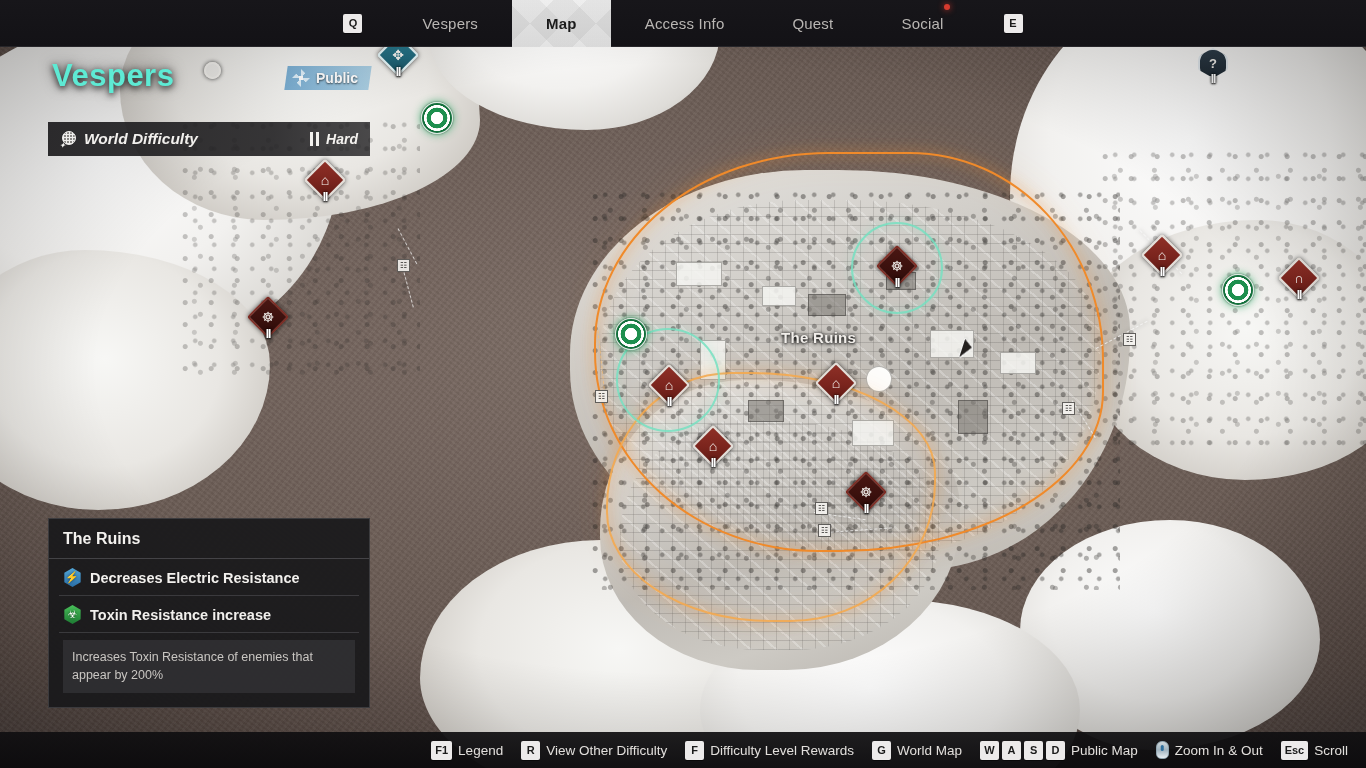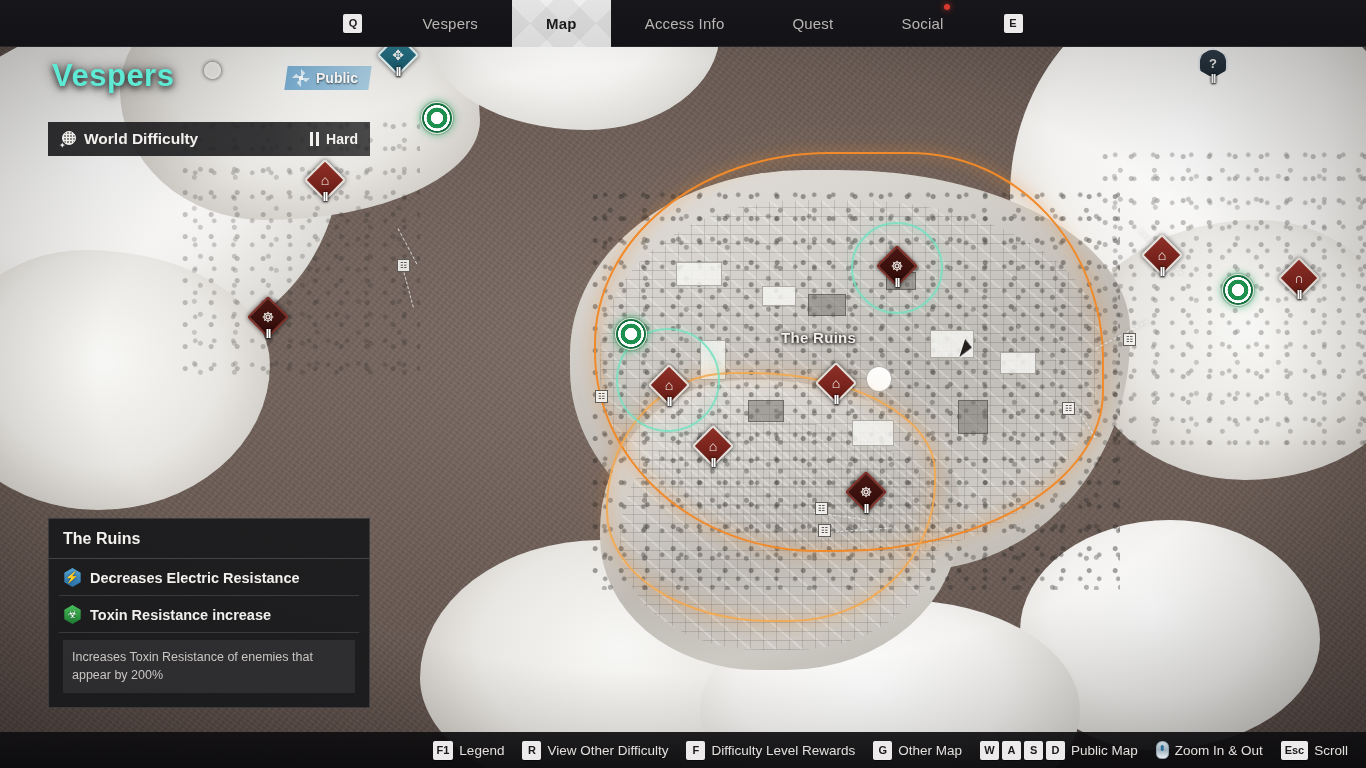--- a/index.html
+++ b/index.html
@@ -241,20 +241,21 @@
     text-shadow: 0 2px 6px rgba(0,0,0,.85), 0 0 14px rgba(0,0,0,.6);
     z-index: 20;
   }
   .difficulty-bar {
     position: absolute; left: 48px; top: 122px;
     width: 322px; height: 34px;
     background: linear-gradient(90deg, rgba(30,29,31,.93) 0%, rgba(34,33,35,.9) 70%, rgba(38,37,39,.82) 100%);
     display: flex; align-items: center;
     padding: 0 12px;
     z-index: 20;
+    font-style: italic;
   }
   .wd-left { display: flex; align-items: center; gap: 8px; }
   .globe-ico {
     width: 16px; height: 16px; position: relative;
   }
   .globe-ico::before {
     content: ''; position: absolute; left: 2px; top: 0;
     width: 12px; height: 12px; border-radius: 50%;
     background:
       repeating-linear-gradient(0deg, #efeeec 0 1px, transparent 1px 3px),
@@ -568,21 +569,21 @@
         <div class="hint">
           <span class="keys">
             <span class="key-chip">F</span>
           </span>
           <span class="hint-label">Difficulty Level Rewards</span>
         </div>
         <div class="hint">
           <span class="keys">
             <span class="key-chip">G</span>
           </span>
-          <span class="hint-label">Other Map</span>
+          <span class="hint-label">World Map</span>
         </div>
         <div class="hint">
           <span class="keys">
             <span class="key-chip">W</span>
             <span class="key-chip">A</span>
             <span class="key-chip">S</span>
             <span class="key-chip">D</span>
           </span>
           <span class="hint-label">Public Map</span>
         </div>

